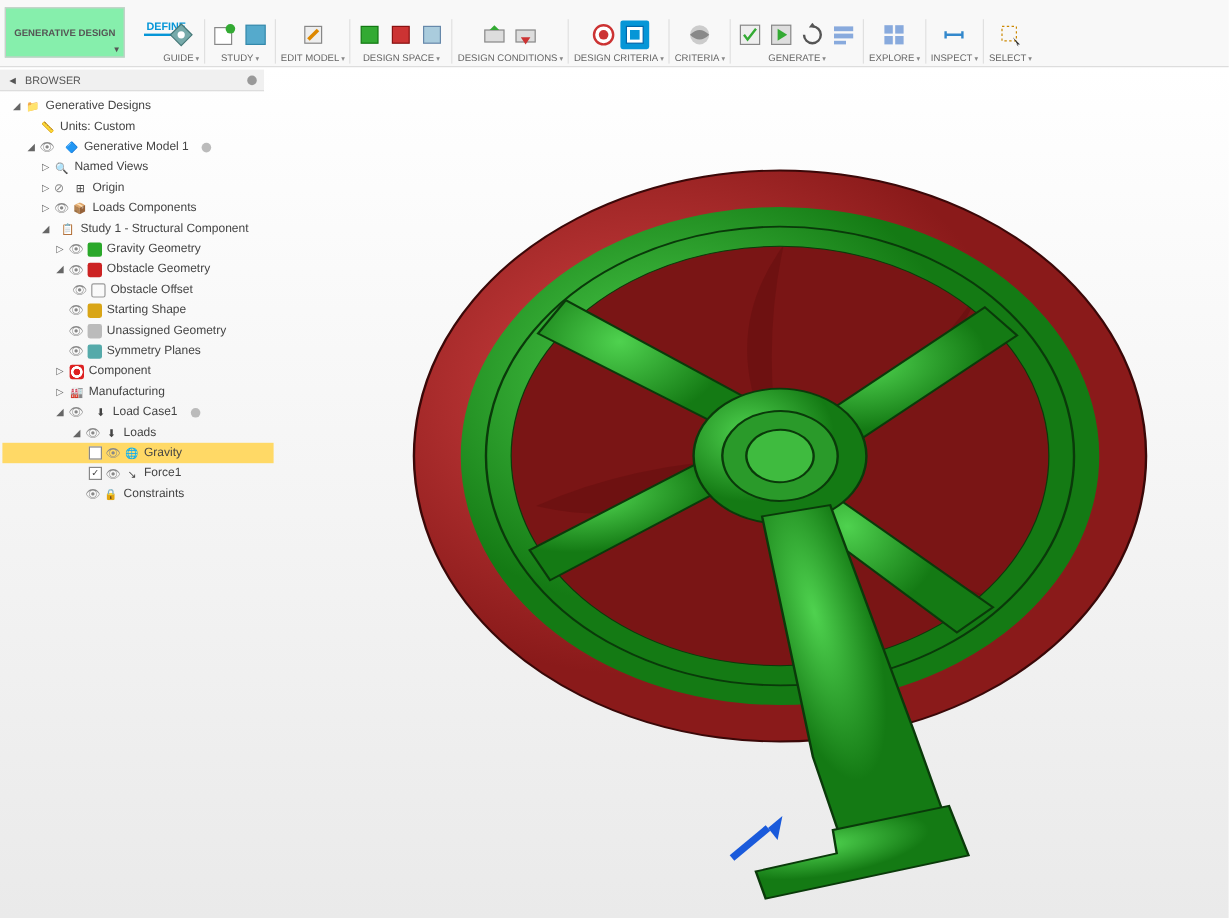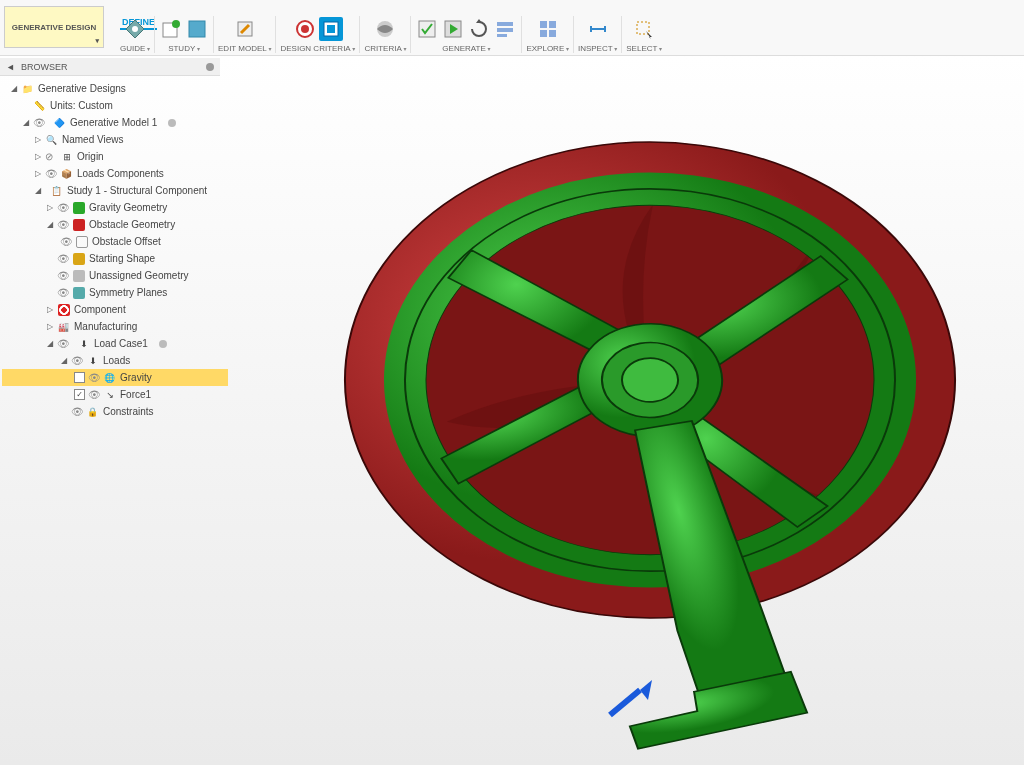--- a/index.html
+++ b/index.html
@@ -1,26 +1,26 @@
 <!DOCTYPE html>
 <html><head>
 <meta charset="utf-8">
 <style>
 * { margin: 0; padding: 0; box-sizing: border-box; font-family: Arial, sans-serif; }
 body { width: 1024px; height: 765px; background: #fff; overflow: hidden; position: relative; }
 
 .top-bar { display: flex; align-items: flex-start; height: 56px; border-bottom: 1px solid #ddd; background: #f8f8f8; }
-.workspace-btn { width: 100px; height: 42px; margin: 6px 4px; background: #fef9c3; border: 1px solid #ccc; display: flex; flex-direction: column; align-items: center; justify-content: center; font-size: 8px; font-weight: bold; color: #555; cursor: pointer; position: relative; }
+.workspace-btn { width: 100px; height: 42px; margin: 6px 4px; background: #86efac; border: 1px solid #ccc; display: flex; flex-direction: column; align-items: center; justify-content: center; font-size: 8px; font-weight: bold; color: #555; cursor: pointer; position: relative; }
 .workspace-btn .drop { position: absolute; right: 4px; bottom: 2px; font-size: 7px; }
 
 .tab-strip { position: absolute; top: 14px; left: 112px; display: flex; gap: 12px; font-size: 9px; padding: 2px 8px; }
 .tab-strip .tab { color: #888; cursor: pointer; padding: 1px 2px; }
 .tab-strip .tab.active { color: #0696d7; border-bottom: 2px solid #0696d7; font-weight: bold; }
 
-.ribbon { position: absolute; top: 14px; left: 112px; right: 0; display: flex; align-items: flex-start; padding: 2px 4px; }
+.ribbon { position: absolute; top: 14px; left: 128px; right: 0; display: flex; align-items: flex-start; padding: 2px 4px; }
 .ribbon-group { display: flex; flex-direction: column; align-items: center; padding: 0 4px; border-right: 1px solid #e0e0e0; }
 .ribbon-group:last-child { border-right: none; }
 .ribbon-icons { display: flex; gap: 2px; align-items: center; height: 26px; }
 .ribbon-ico { width: 24px; height: 24px; display: flex; align-items: center; justify-content: center; cursor: pointer; border-radius: 2px; }
 .ribbon-ico.big { width: 28px; }
 .ribbon-ico.sel { background: #0696d7; }
 .ribbon-label { font-size: 8px; color: #666; margin-top: 2px; cursor: pointer; white-space: nowrap; }
 .ribbon-label::after { content: " ▾"; font-size: 6px; color: #888; }
 
 .browser-hdr { position: absolute; top: 58px; left: 0; width: 220px; height: 18px; background: #f0f0f0; border-bottom: 1px solid #ddd; display: flex; align-items: center; padding: 0 6px; font-size: 9px; color: #555; }
@@ -157,20 +157,57 @@
             <path d="M6 14 L14 6" stroke="#d80" stroke-width="3"></path>
           </svg>
         </div>
     </div>
     <div class="ribbon-label">EDIT MODEL</div>
   </div>
   <div class="ribbon-group">
     <div class="ribbon-icons">
       <div class="ribbon-ico">
           <svg width="20" height="20">
+            <rect x="3" y="3" width="14" height="14" fill="#3a3" stroke="#171"></rect>
+          </svg>
+        </div>
+      <div class="ribbon-ico">
+          <svg width="20" height="20">
+            <rect x="3" y="3" width="14" height="14" fill="#c33" stroke="#811"></rect>
+          </svg>
+        </div>
+      <div class="ribbon-ico">
+          <svg width="20" height="20">
+            <rect x="3" y="3" width="14" height="14" fill="#acd" stroke="#68a"></rect>
+          </svg>
+        </div>
+    </div>
+    <div class="ribbon-label">DESIGN SPACE</div>
+  </div>
+  <div class="ribbon-group">
+    <div class="ribbon-icons">
+      <div class="ribbon-ico">
+          <svg width="20" height="20">
+            <rect x="2" y="6" width="16" height="10" fill="#ddd" stroke="#888"></rect>
+            <polygon points="10,2 14,6 6,6" fill="#3a3"></polygon>
+          </svg>
+        </div>
+      <div class="ribbon-ico">
+          <svg width="20" height="20">
+            <rect x="2" y="6" width="16" height="10" fill="#ddd" stroke="#888"></rect>
+            <polygon points="10,18 14,12 6,12" fill="#c33"></polygon>
+          </svg>
+        </div>
+    </div>
+    <div class="ribbon-label">DESIGN CONDITIONS</div>
+  </div>
+  <div class="ribbon-group">
+    <div class="ribbon-icons">
+      <div class="ribbon-ico">
+          <svg width="20" height="20">
             <circle cx="10" cy="10" r="8" fill="#fff" stroke="#c33" stroke-width="2"></circle>
             <circle cx="10" cy="10" r="4" fill="#c33"></circle>
           </svg>
         </div>
       <div class="ribbon-ico sel">
           <svg width="20" height="20">
             <rect x="3" y="3" width="14" height="14" fill="#fff" stroke="#06a"></rect>
             <rect x="6" y="6" width="8" height="8" fill="#0696d7"></rect>
           </svg>
         </div>

